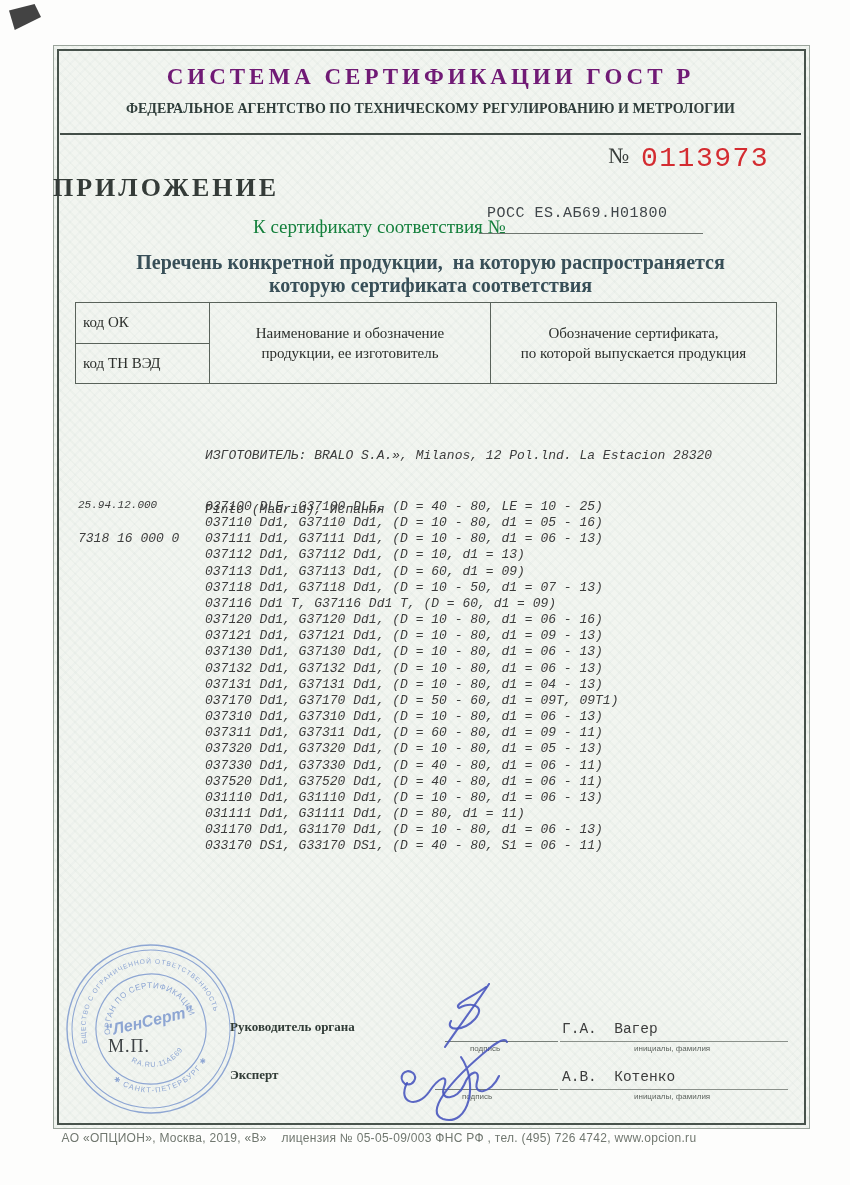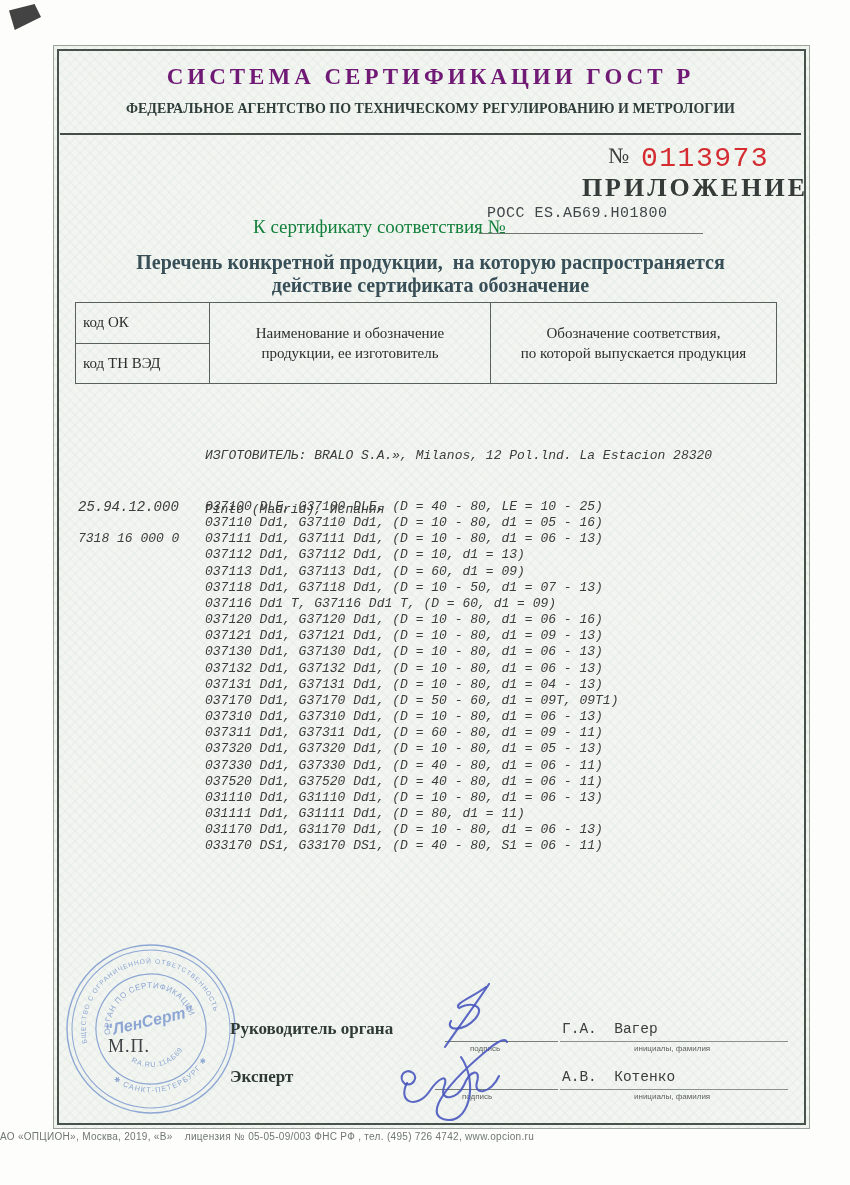--- a/index.html
+++ b/index.html
@@ -23,21 +23,21 @@
         letter-spacing:4px;color:#701a75;}
   .hdr2{left:53px;top:101px;width:755px;text-align:center;font-weight:bold;font-size:14px;
         letter-spacing:0;color:#2f3d3a;white-space:nowrap;}
   .hdr-rule{left:60px;top:133px;width:741px;height:2px;background:#434e47;}
 
   .form-number{left:608px;top:143px;white-space:nowrap;}
   .form-number .nsign{font-size:22px;color:#3a3f3c;vertical-align:3px;}
   .form-number .ndigits{font-family:"Liberation Mono", monospace;font-size:28px;
         color:#d42c31;letter-spacing:1.5px;margin-left:8px;}
 
-  .doc-title{left:53px;top:173px;width:755px;text-align:right;font-weight:bold;
+  .doc-title{left:53px;top:173px;width:755px;text-align:left;font-weight:bold;
         font-size:26px;letter-spacing:3px;color:#343b38;}
 
   .cert-label{left:253px;top:216px;font-size:19px;color:#15803d;}
   .cert-number{left:487px;top:205px;font-family:"Liberation Mono", monospace;
         font-size:15px;color:#40464a;letter-spacing:.5px;}
   .cert-underline{left:479px;top:233px;width:224px;height:1px;background:#6e756f;}
 
   .subtitle{left:53px;width:755px;text-align:center;font-weight:bold;font-size:20px;
         color:#384f58;white-space:pre;}
   .subtitle1{top:251px;} .subtitle2{top:274px;}
@@ -49,51 +49,51 @@
   .col1{width:134px;border-right:1.5px solid #59625a;display:flex;flex-direction:column;}
   .col1 .cell{flex:1;display:flex;align-items:center;padding-left:7px;}
   .cell-ok{border-bottom:1.5px solid #59625a;}
   .col2{width:281px;border-right:1.5px solid #59625a;}
   .col3{width:285px;}
   .col-center{display:flex;flex-direction:column;align-items:center;justify-content:center;
         text-align:right;line-height:20px;}
 
   .mono{font-family:"Liberation Mono", monospace;color:#3c3c3c;white-space:pre;font-style:italic;}
   .manufacturer{left:205px;top:411px;font-size:13px;line-height:18px;}
-  .code-ok{left:78px;top:499px;font-size:14px;}
+  .code-ok{left:78px;top:499px;font-size:11px;}
   .code-tnved{left:78px;top:531px;font-size:13px;text-align:right;}
   .product-list{left:205px;top:499px;font-size:13px;line-height:16.15px;}
   .product-line{white-space:pre;}
 
   
   .stamp-wrap{left:62px;top:940px;width:178px;height:178px;transform:rotate(-13deg);opacity:.85;}
   .stamp-wrap text{font-family:"Liberation Sans", sans-serif;fill:#7d99cf;}
   .stamp-wrap circle{fill:none;stroke:#7d99cf;}
   .mp-label{left:108px;top:1036px;font-size:18px;color:#3e4345;letter-spacing:1px;}
 
   
-  .sig-label{font-weight:bold;font-size:17px;color:#303b36;}
+  .sig-label{font-weight:bold;font-size:13px;color:#303b36;}
   .sig-label1{left:230px;top:1019px;} .sig-label2{left:230px;top:1067px;}
   .sig-line{height:1px;background:#787f79;}
   .sig-line1{left:445px;top:1041px;width:113px;}
   .sig-line2{left:435px;top:1089px;width:123px;}
   .tiny{font-family:"Liberation Sans", sans-serif;font-size:8px;color:#5e645f;}
   .sub-sig1{left:470px;top:1044px;} .sub-sig2{left:462px;top:1092px;}
   .sig-name{font-family:"Liberation Mono", monospace;font-size:14.5px;color:#3c3c3c;white-space:pre;}
   .sig-name1{left:562px;top:1021px;} .sig-name2{left:562px;top:1069px;}
   .name-line{height:1px;background:#8a908a;}
   .name-line1{left:560px;top:1041px;width:228px;}
   .name-line2{left:560px;top:1089px;width:228px;}
   .sub-name1{left:634px;top:1044px;} .sub-name2{left:634px;top:1092px;}
 
   .sig-scribbles{left:385px;top:983px;width:210px;height:150px;}
   .sig-scribbles path{fill:none;stroke:#4553bd;stroke-width:2.1;stroke-linecap:round;opacity:.88;}
 
-  .footer-note{left:0;top:1131px;width:758px;
-        font-family:"Liberation Sans", sans-serif;font-size:10px;color:#70776f;
+  .footer-note{left:0;top:1131px;width:758px;text-align:center;
+        font-family:"Liberation Sans", sans-serif;font-size:12px;color:#70776f;
         letter-spacing:.3px;white-space:pre;}
 </style>
 </head>
 <body>
 
 <div class="page">
 
   <div class="abs corner-artifact"></div>
 
   <div class="abs frame-outer">
@@ -109,33 +109,33 @@
     <span class="ndigits">0113973</span>
   </div>
 
   <div class="abs doc-title">ПРИЛОЖЕНИЕ</div>
 
   <div class="abs cert-label">К сертификату соответствия №</div>
   <div class="abs cert-number">РОСС ES.АБ69.Н01800</div>
   <div class="abs cert-underline"></div>
 
   <div class="abs subtitle subtitle1">Перечень конкретной продукции,  на которую распространяется</div>
-  <div class="abs subtitle subtitle2">действие сертификата обозначение</div>
+  <div class="abs subtitle subtitle2">которую сертификата соответствия</div>
 
   <div class="abs cert-table">
     <div class="col col1">
       <div class="cell cell-ok">код ОК</div>
       <div class="cell">код ТН ВЭД</div>
     </div>
     <div class="col col2 col-center">
       <span>Наименование и обозначение</span>
       <span>продукции, ее изготовитель</span>
     </div>
     <div class="col col3 col-center">
-      <span>Обозначение соответствия,</span>
+      <span>Обозначение сертификата,</span>
       <span>по которой выпускается продукция</span>
     </div>
   </div>
 
   <div class="abs manufacturer mono">
     <div>ИЗГОТОВИТЕЛЬ: BRALO S.A.», Milanos, 12 Pol.lnd. La Estacion 28320</div>
     <div>Pinto (Madrid), Испания</div>
   </div>
 
   <div class="abs code-ok mono">25.94.12.000</div>

